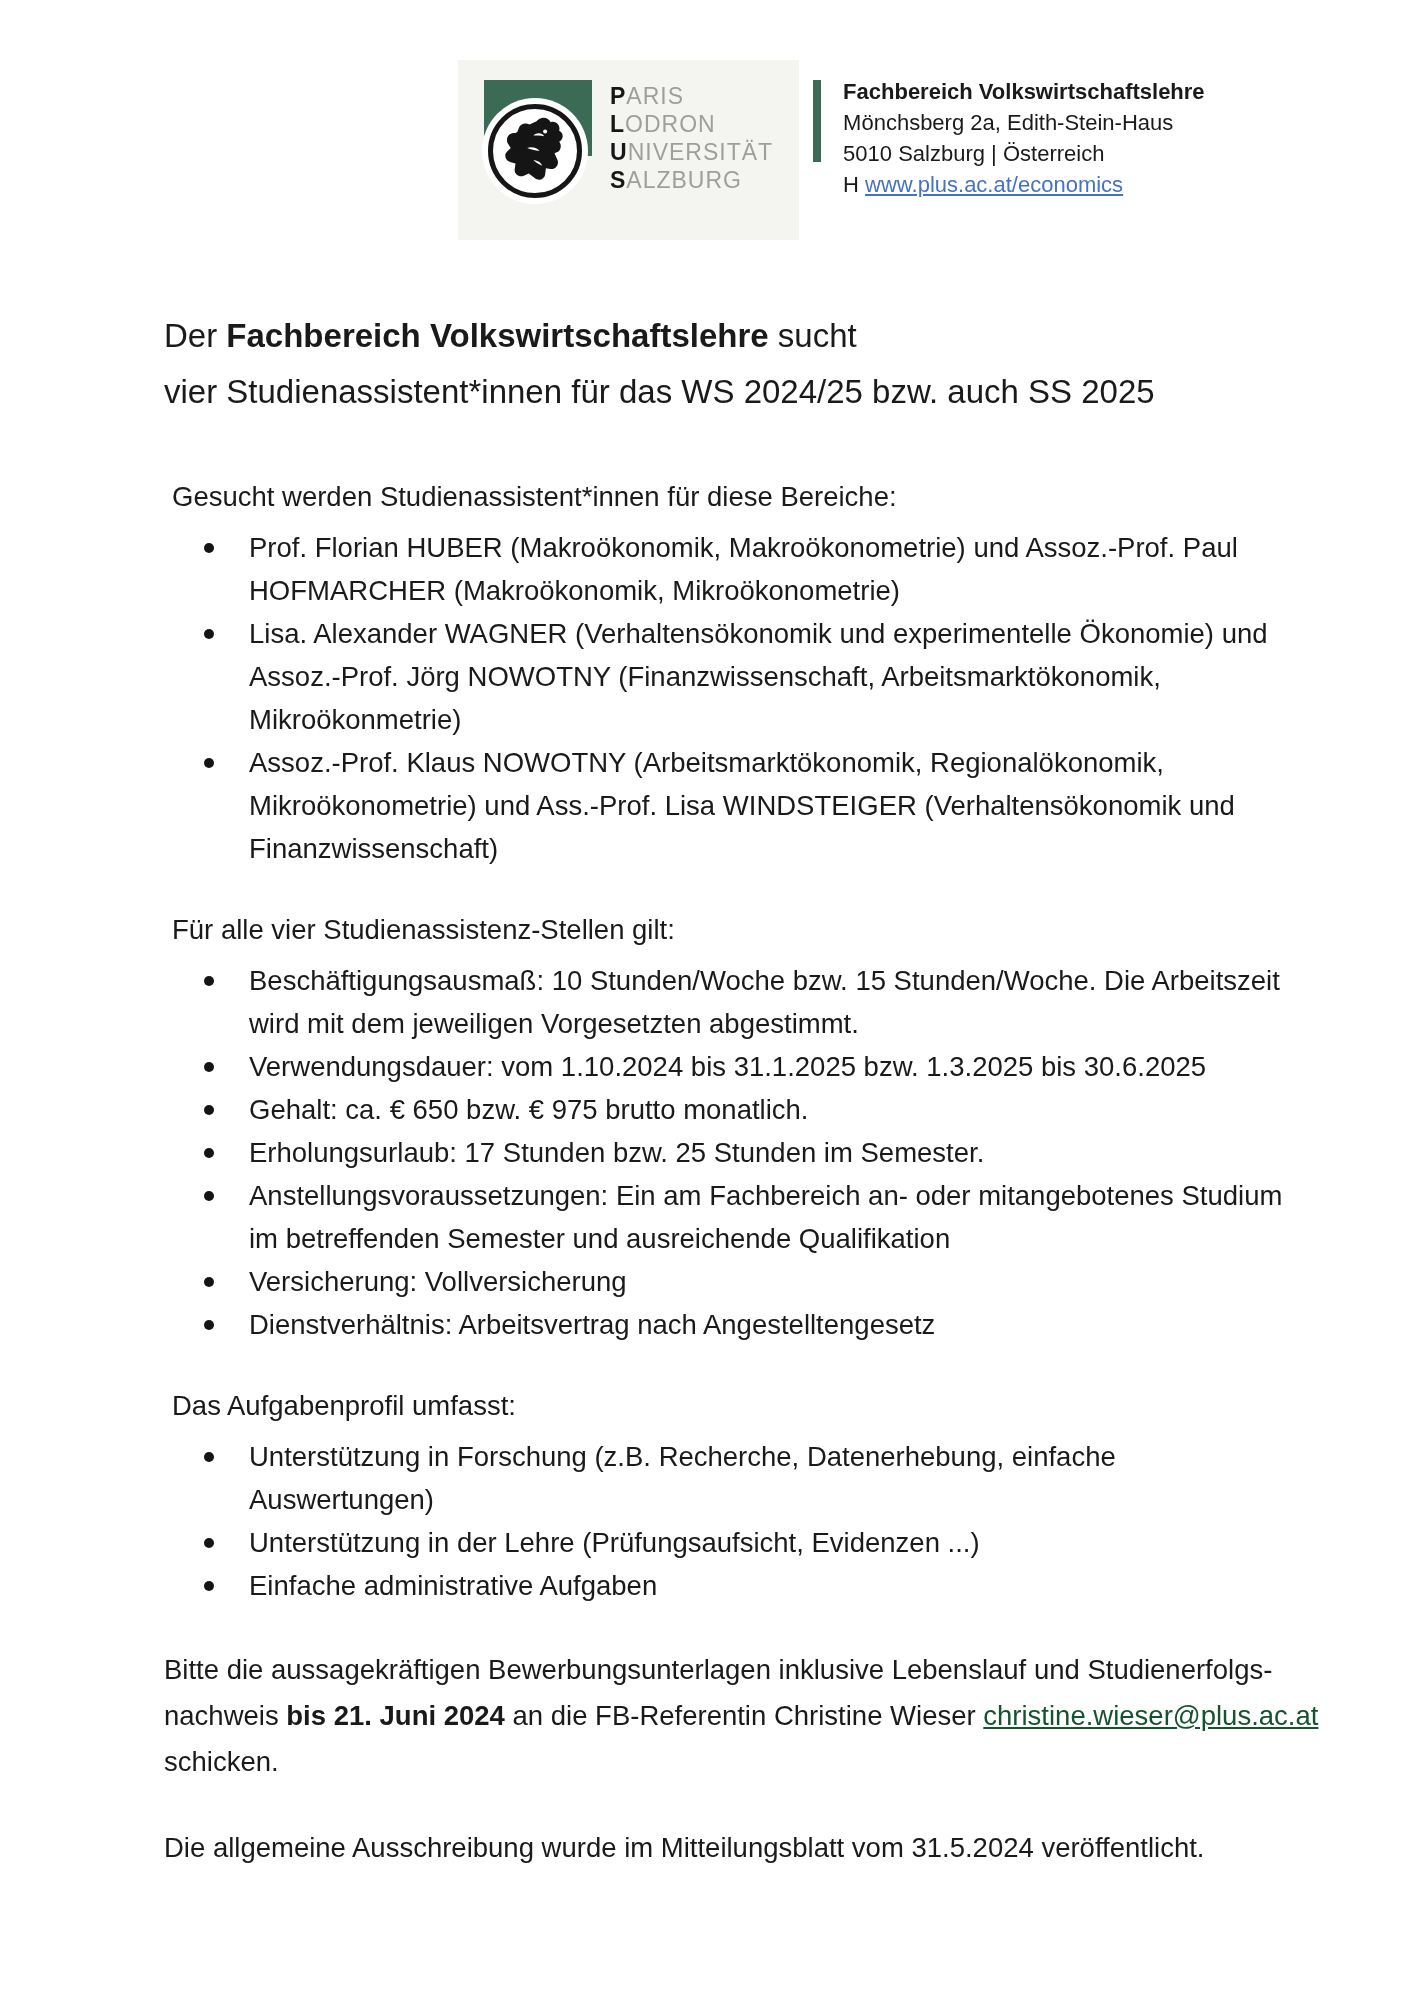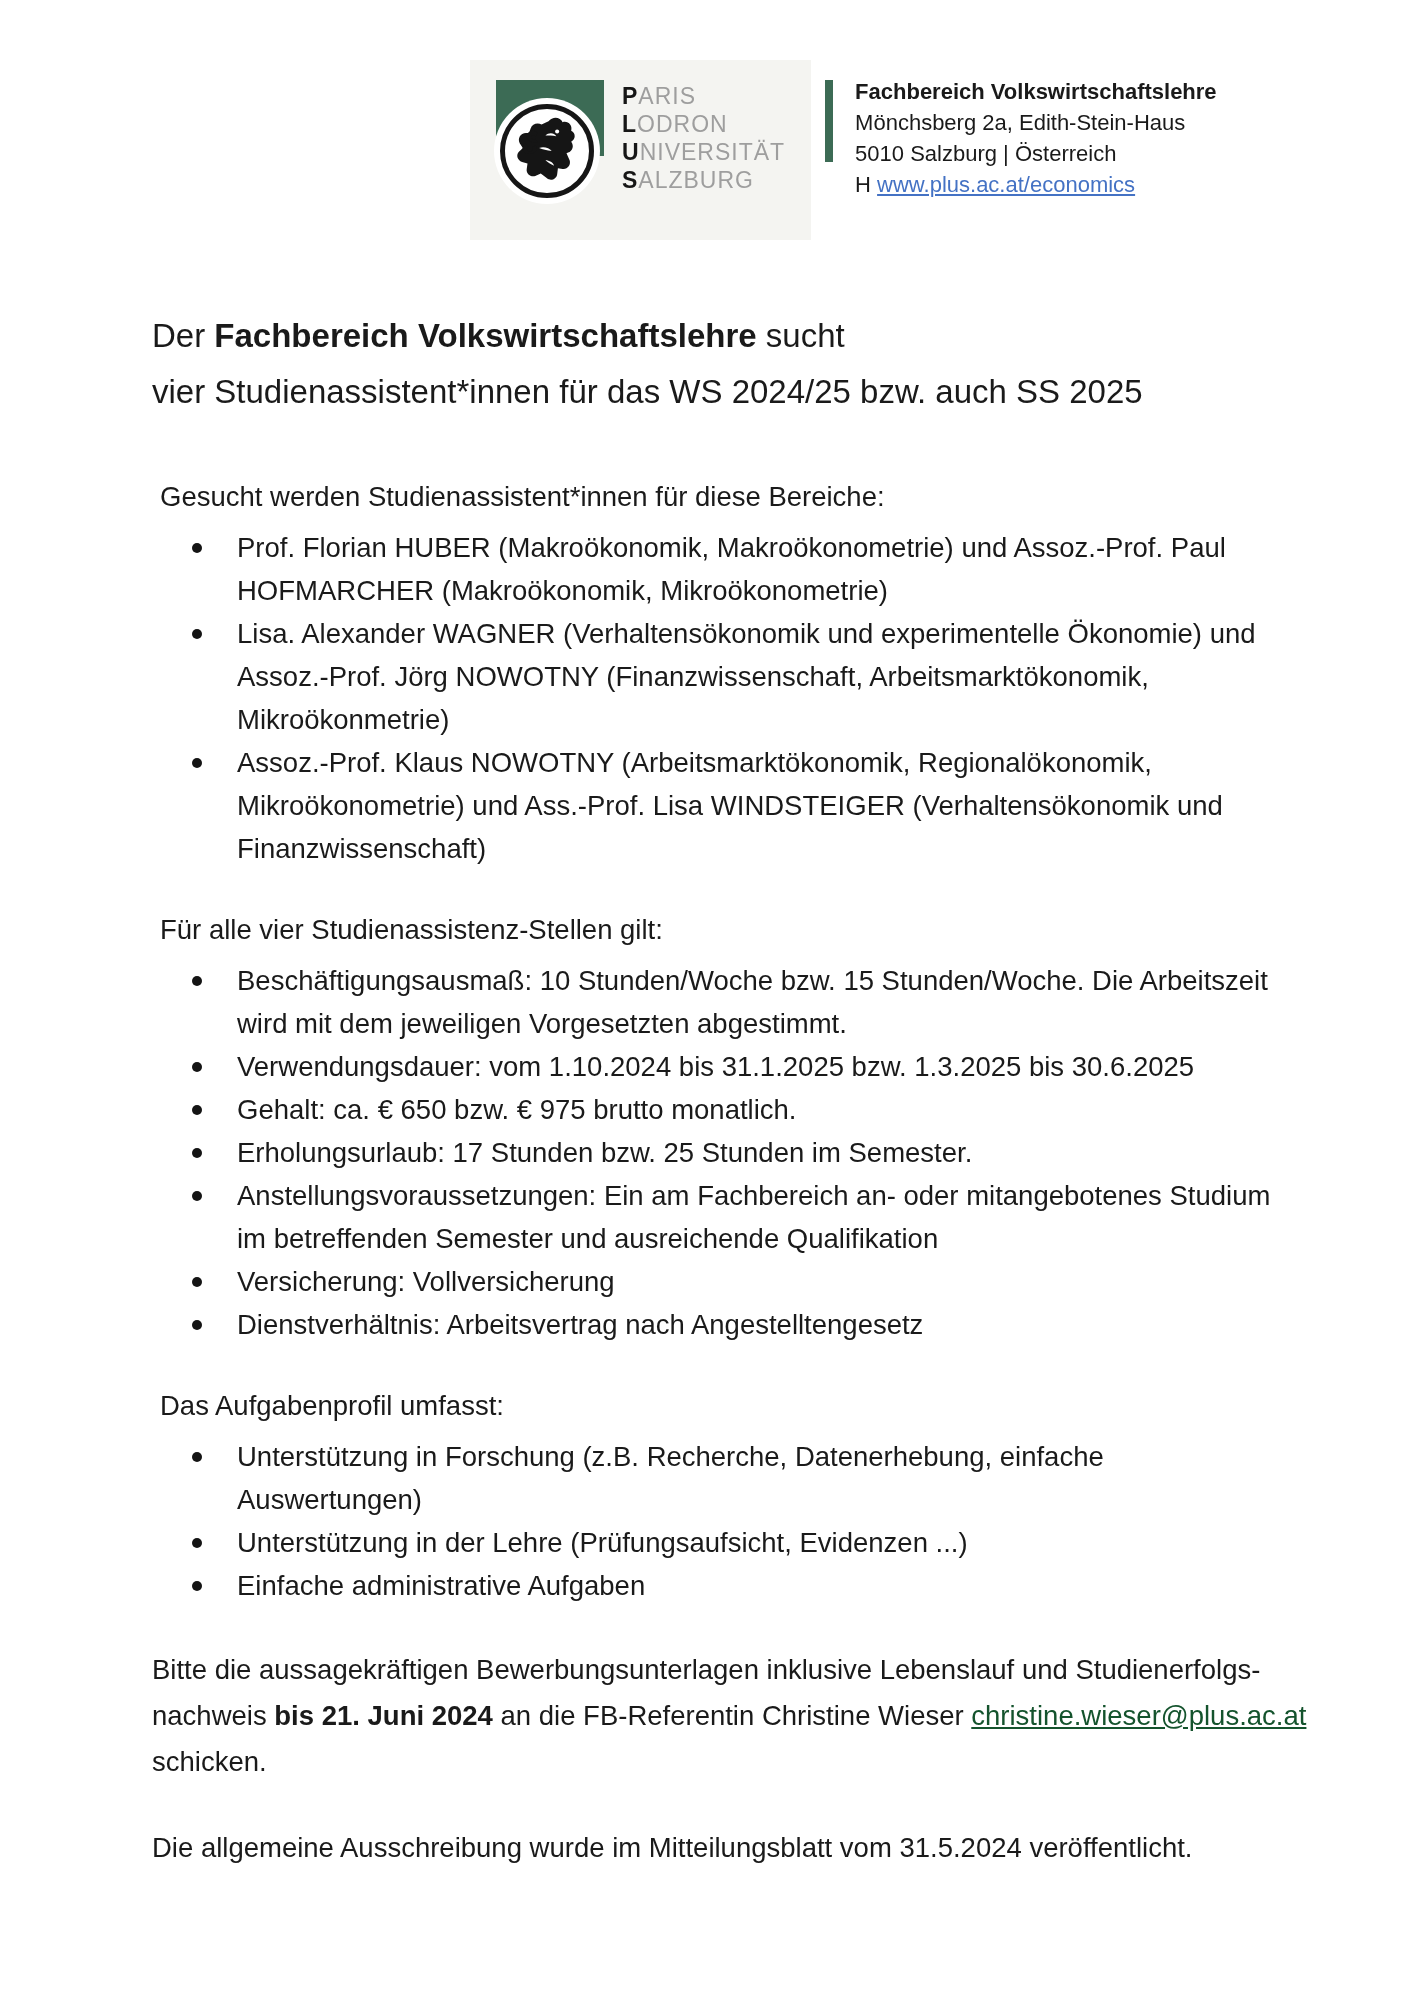--- a/index.html
+++ b/index.html
@@ -2,39 +2,39 @@
 <html><head>
 <meta charset="utf-8">
 <style>
   html,body{margin:0;padding:0;background:#ffffff;}
   body{
     width:1413px;height:2000px;position:relative;overflow:hidden;
     font-family:"Liberation Sans",sans-serif;color:#1a1a1a;
     -webkit-font-smoothing:antialiased;
   }
   
-  .header{position:absolute;left:470px;top:60px;display:flex;align-items:flex-start;}
+  .header{position:absolute;left:458px;top:60px;display:flex;align-items:flex-start;}
   .logo-block{display:flex;gap:16px;background:#f4f4f1;padding:20px 26px 28px 24px;}
   .logo-mark{position:relative;width:112px;height:132px;flex:0 0 auto;}
   .shield{position:absolute;top:0;left:2px;width:108px;height:76px;background:#3c6b55;}
   .crest{
     position:absolute;top:24px;left:6px;width:84px;height:84px;border-radius:50%;
     background:#ffffff;border:5px solid #161616;box-shadow:0 0 0 6px #ffffff;z-index:1;
     display:flex;align-items:center;justify-content:center;
   }
   .crest svg{width:78px;height:78px;}
   .acronym{font-size:23px;line-height:28px;letter-spacing:1px;padding-top:2px;white-space:nowrap;}
   .acronym .ini{font-weight:bold;color:#161616;}
   .acronym .rest{color:#9e9e9e;}
   .divider{width:8px;height:82px;background:#3c6b55;margin:20px 22px 0 14px;flex:0 0 auto;}
   .contact{padding-top:16px;font-size:22px;line-height:31px;white-space:nowrap;}
   .contact .dept{font-weight:bold;}
   .contact a{color:#4472c4;text-decoration:underline;}
   
-  .main{position:absolute;left:152px;top:308px;width:1120px;}
+  .main{position:absolute;left:164px;top:308px;width:1120px;}
   .doc-title{font-size:33px;line-height:56px;white-space:nowrap;}
   .doc-title .b{font-weight:bold;}
   .section-intro{font-size:27.5px;line-height:43px;margin:8px;white-space:nowrap;}
   .gap-title{height:47px;}
   .gap-section{height:30px;}
   .gap-closing{height:40px;}
   ul.blist{list-style:none;margin:0;padding:0;}
   ul.blist li{position:relative;padding-left:85px;font-size:27.5px;line-height:43px;}
   ul.blist li::before{
     content:"";position:absolute;left:40px;top:17px;width:10px;height:10px;

